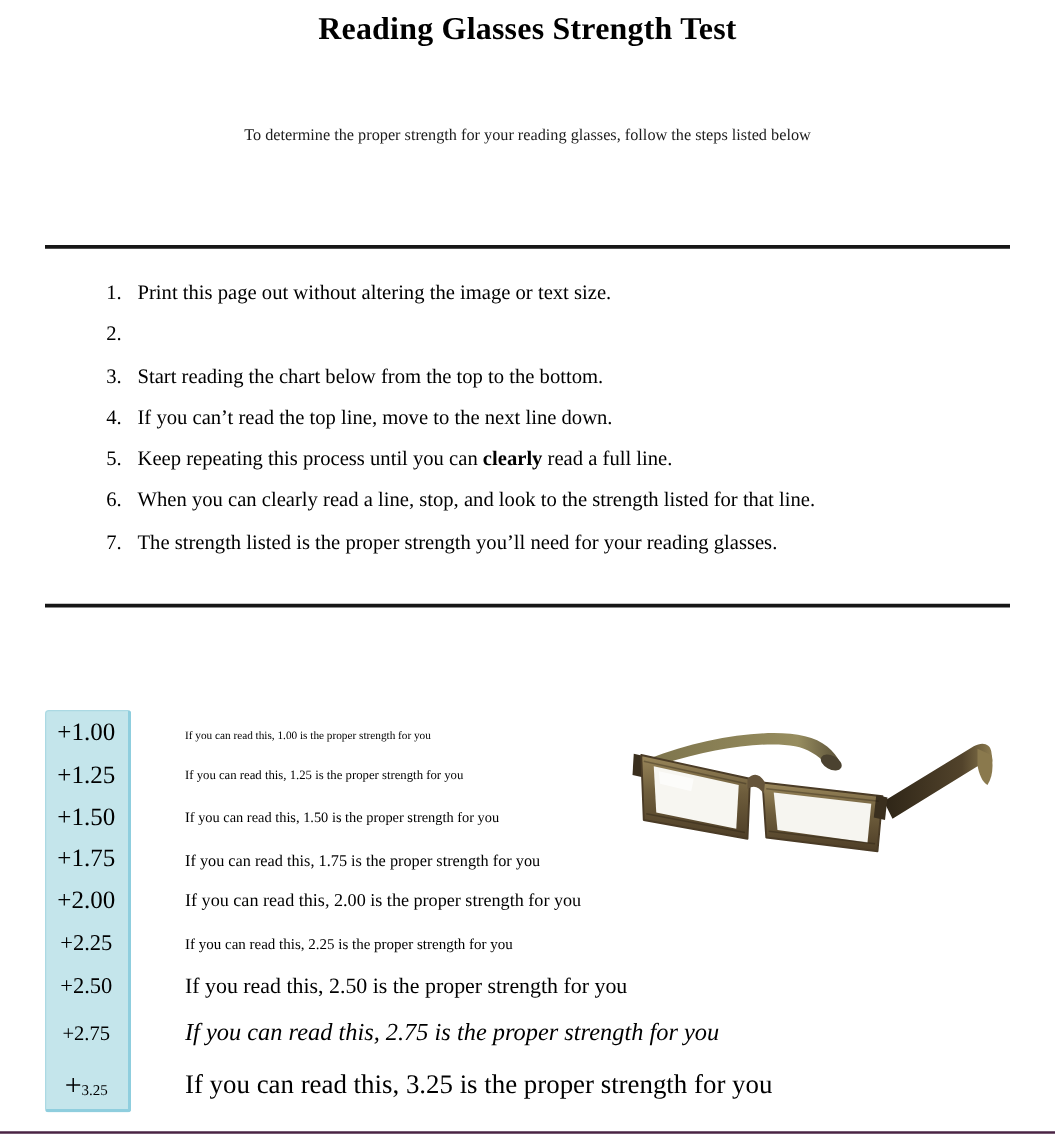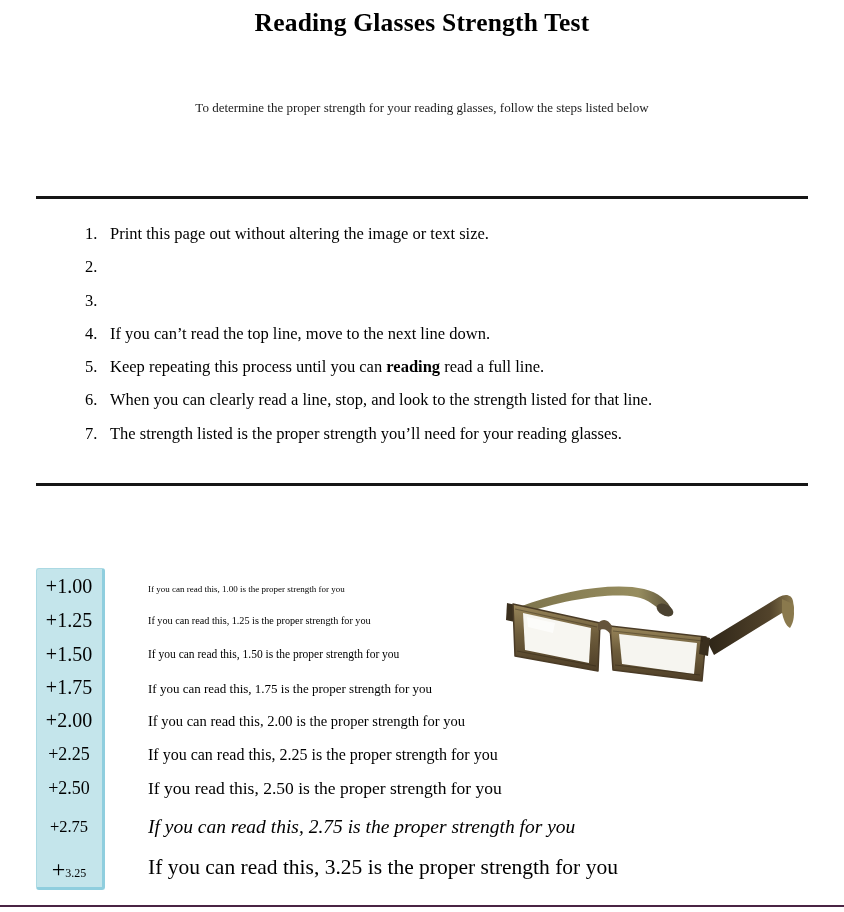--- a/index.html
+++ b/index.html
@@ -47,21 +47,21 @@
 
   .rl {
     position:absolute; left:148px; transform:translateY(-50%);
     line-height:1; white-space:nowrap;
   }
   .rl1{top:589px; font-size:9px;}
   .rl2{top:621px; font-size:10.2px;}
   .rl3{top:655px; font-size:11.5px;}
   .rl4{top:688px; font-size:13px;}
   .rl5{top:721px; font-size:14.5px;}
-  .rl6{top:755px; font-size:16px;}
+  .rl6{top:755px; font-size:12px;}
   .rl7{top:789px; font-size:17.5px;}
   .rl8{top:827px; font-size:19.5px;font-style:italic;}
   .rl9{top:868px; font-size:21.5px;}
 
   .glasses { position:absolute; left:495px; top:563px; width:310px; height:132px; }
 
   .footer-rule { position:absolute; left:0; top:905px; width:844px; height:2px; }
 </style>
 </head>
 <body>
@@ -77,28 +77,29 @@
   <div class="steps">
     <div class="step">
       <span class="step-num">1.</span>
       <span class="step-text">Print this page out without altering the image or text size.</span>
     </div>
     <div class="step">
       <span class="step-num">2.</span>
     </div>
     <div class="step">
       <span class="step-num">3.</span>
+      <span class="step-text">Start reading the chart below from the top to the bottom.</span>
     </div>
     <div class="step">
       <span class="step-num">4.</span>
       <span class="step-text">If you can’t read the top line, move to the next line down.</span>
     </div>
     <div class="step">
       <span class="step-num">5.</span>
-      <span class="step-text"><span>Keep repeating this process until you can </span><b>reading</b><span> read a full line.</span></span>
+      <span class="step-text"><span>Keep repeating this process until you can </span><b>clearly</b><span> read a full line.</span></span>
     </div>
     <div class="step">
       <span class="step-num">6.</span>
       <span class="step-text">When you can clearly read a line, stop, and look to the strength listed for that line.</span>
     </div>
     <div class="step">
       <span class="step-num">7.</span>
       <span class="step-text">The strength listed is the proper strength you’ll need for your reading glasses.</span>
     </div>
   </div>

